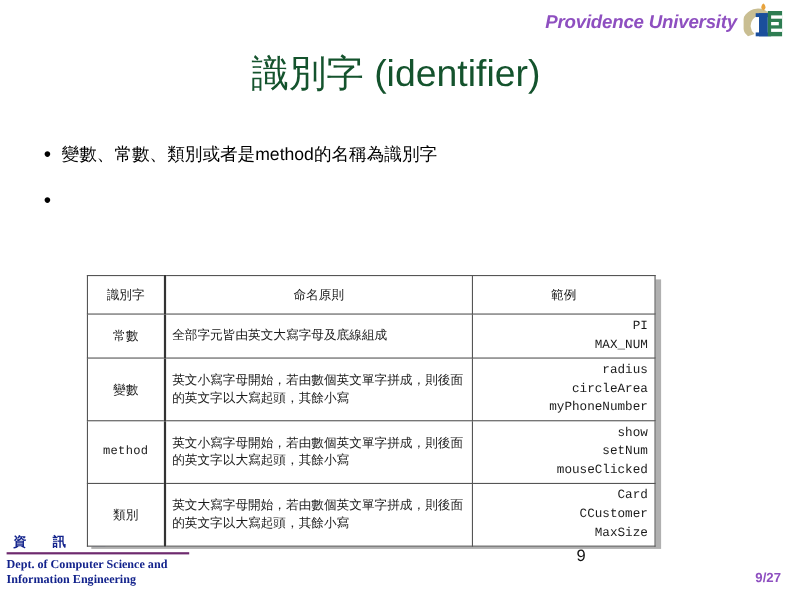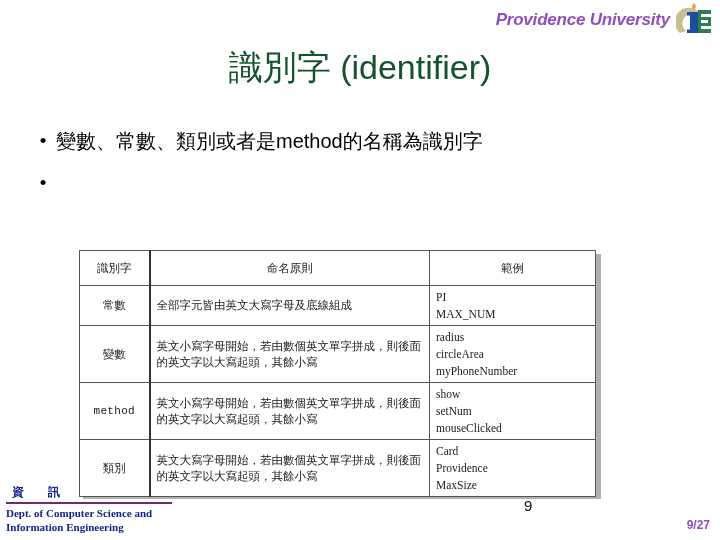--- a/index.html
+++ b/index.html
@@ -66,21 +66,21 @@
   }
   .bullet-dot {
     width: 26px;
     flex: 0 0 26px;
     font-size: 19px;
     line-height: 30px;
     color: #000;
     text-align: center;
   }
   .bullet-text {
-    font-size: 20px;
+    font-size: 16px;
     line-height: 30px;
     color: #000000;
     white-space: nowrap;
   }
 
   
   .table-wrap {
     position: absolute;
     left: 79px;
     top: 250px;
@@ -130,25 +130,25 @@
     letter-spacing: 0.3px;
   }
   td.rule {
     font-size: 11.5px;
     color: #1a1a1a;
     line-height: 1.45;
     text-align: left;
     padding-left: 10px;
   }
   td.example {
-    font-family: Liberation Serif, serif;
+    font-family: Liberation Mono, monospace;
     font-size: 11.5px;
     color: #1a1a1a;
     line-height: 1.45;
-    text-align: left;
+    text-align: right;
     padding-left: 10px;
   }
   .ex-line { display: block; white-space: nowrap; }
 
   
   table.naming td.kind, table.naming th.col-a-head {
     border-right: 2px solid #333;
   }
 
   
@@ -273,21 +273,21 @@
         <span class="ex-line">setNum</span>
         <span class="ex-line">mouseClicked</span>
       </td>
     </tr>
 
     <tr>
       <td class="kind">類別</td>
       <td class="rule">英文大寫字母開始，若由數個英文單字拼成，則後面的英文字以大寫起頭，其餘小寫</td>
       <td class="example">
         <span class="ex-line">Card</span>
-        <span class="ex-line">Providence</span>
+        <span class="ex-line">CCustomer</span>
         <span class="ex-line">MaxSize</span>
       </td>
     </tr>
   </tbody>
     </table>
 </div>
 
 <div class="mid-number">9</div>
 
 <div class="footer">

